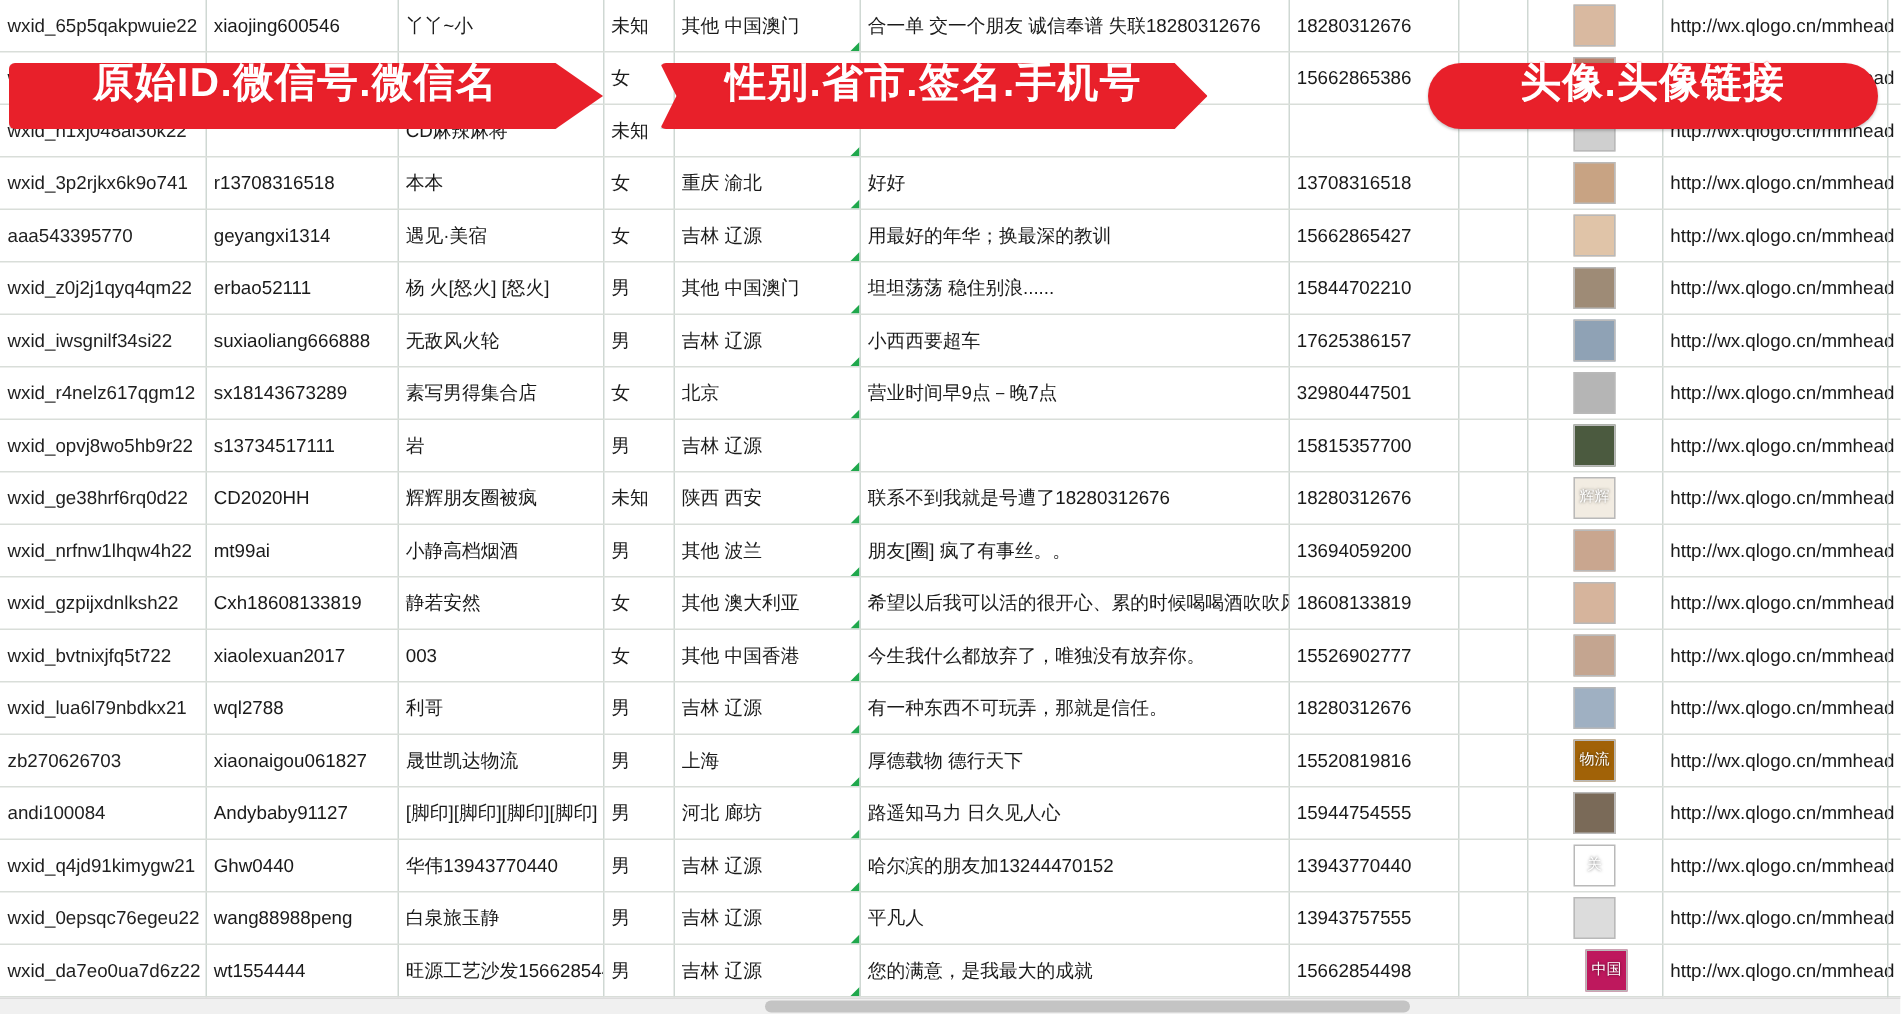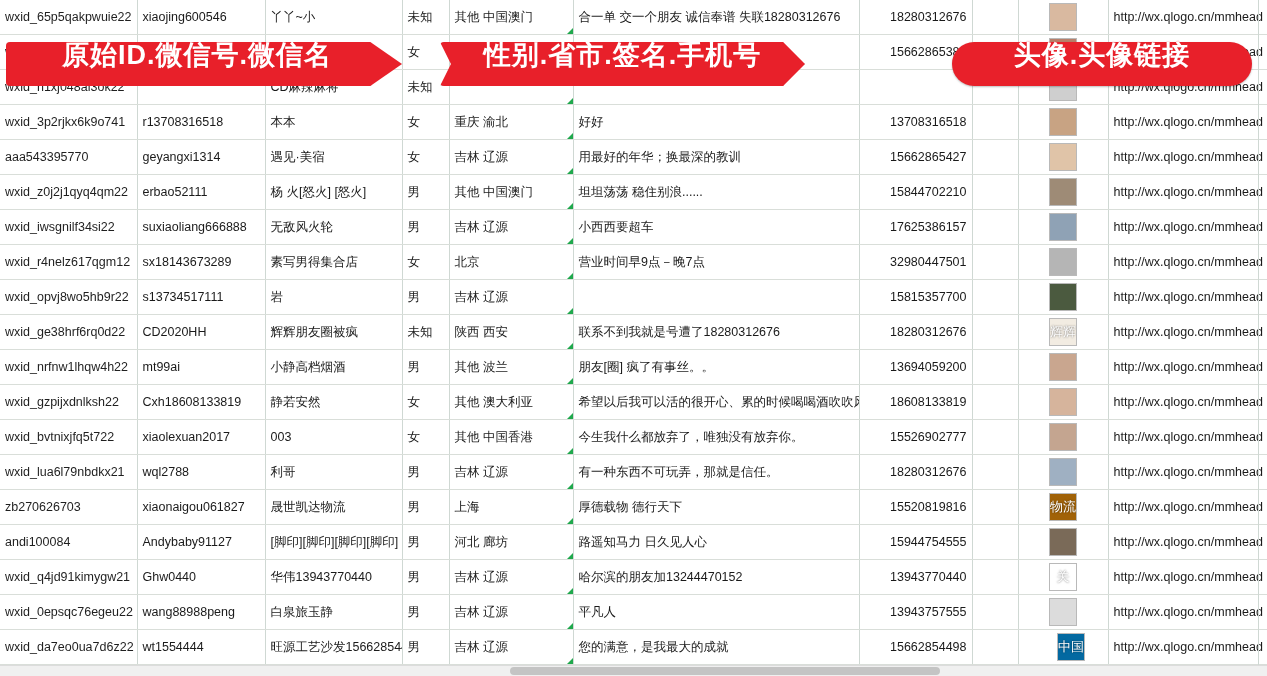--- a/index.html
+++ b/index.html
@@ -44,39 +44,39 @@
   col.c3 { width: 47px; }
   col.c4 { width: 124px; }
   col.c5 { width: 286px; }
   col.c6 { width: 113px; }
   col.c7 { width: 46px; }
   col.c8 { width: 90px; }
   col.c9 { width: 167px; }
 
   td.idcell { color: #1f1f1f; }
   td.center { text-align: left; }
-  td.num { text-align: right; }
+  td.num { text-align: left; }
   td.link { color: #1a1a1a; }
   td.avatar { padding: 0; text-align: center; }
 
   .av {
     width: 26px;
     height: 26px;
     display: inline-block;
     border: 1px solid #b9b9b9;
     vertical-align: middle;
     background-size: cover;
     position: relative;
     overflow: hidden;
   }
   .av span {
     position: absolute;
     left: 0; right: 0; top: 50%;
     transform: translateY(-50%);
-    font-size: 13px;
+    font-size: 10px;
     line-height: 10px;
     text-align: center;
     color: #fff;
     text-shadow: 0 0 2px rgba(0,0,0,.6);
     white-space: nowrap;
   }
 
   
   .mark {
     position: relative;
@@ -399,21 +399,21 @@
         </tr>
         <tr>
           <td class="idcell">wxid_da7eo0ua7d6z22</td>
           <td class="">wt1554444</td>
           <td class="">旺源工艺沙发15662854498</td>
           <td class="center">男</td>
           <td class="center mark">吉林 辽源</td>
           <td class="">您的满意，是我最大的成就</td>
           <td class="num">15662854498</td>
           <td></td>
-          <td class="avatar"><div class="av" style="background: #0369a1; margin-left: 16px;"><span>中国</span></div></td>
+          <td class="avatar"><div class="av" style="background: #be185d; margin-left: 16px;"><span>中国</span></div></td>
           <td class="link">http://wx.qlogo.cn/mmhead</td>
         </tr>
         <tr>
           <td class="idcell">wxid_8kq2nzvh6lmk22</td>
           <td class="">zhang5566</td>
           <td class="">张记烧烤</td>
           <td class="center">男</td>
           <td class="center mark">吉林 辽源</td>
           <td class="">天天开心</td>
           <td class="num">15662851122</td>

